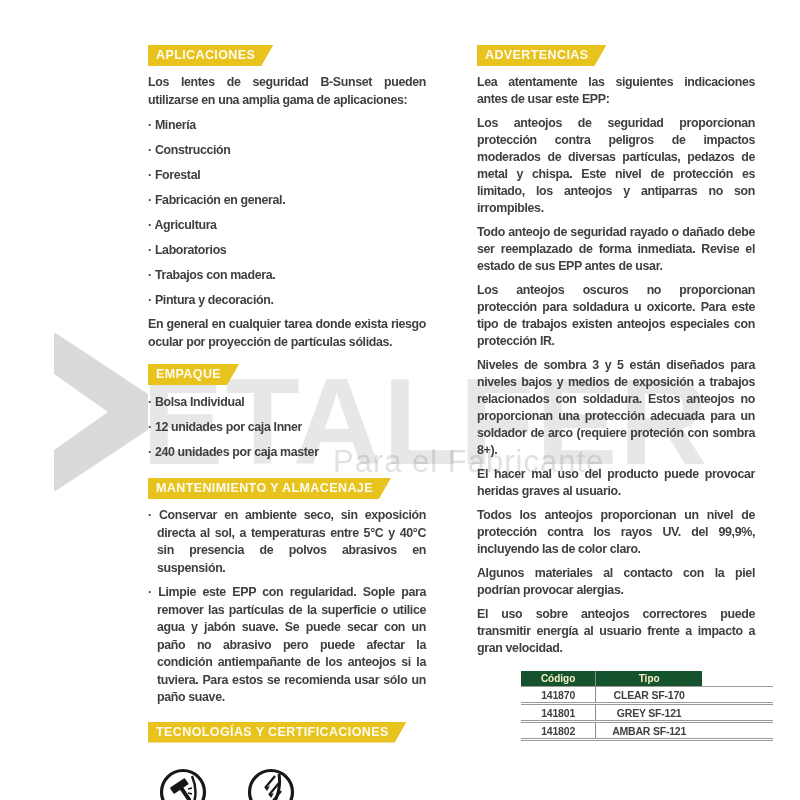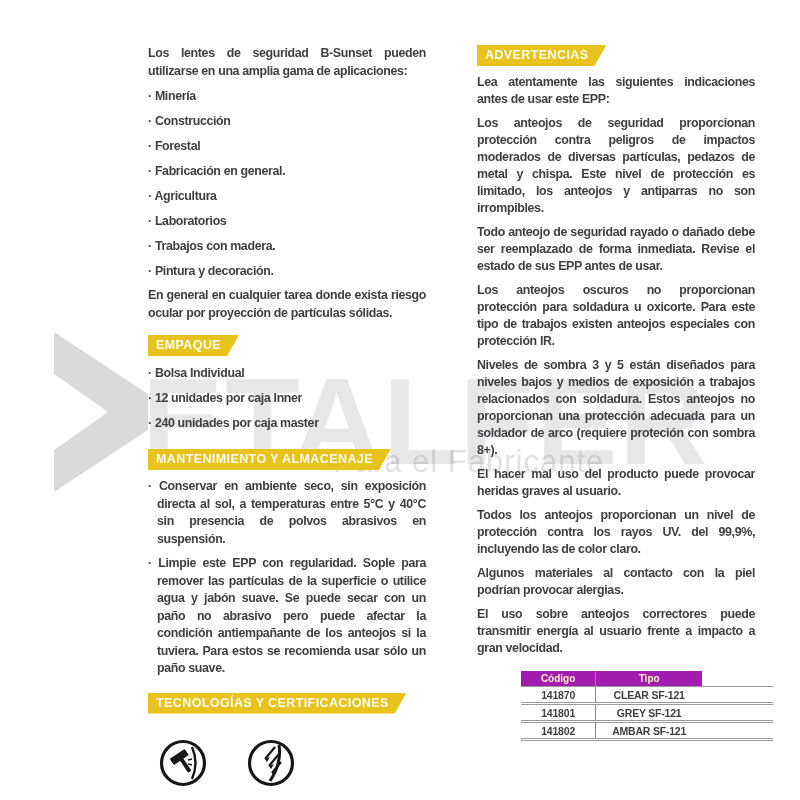--- a/index.html
+++ b/index.html
@@ -58,21 +58,21 @@
   ul.hang li::before{content:"· ";}
   
   .badges{display:flex;gap:26px;margin:16px 0 0 4px;}
   .badge{display:flex;flex-direction:column;align-items:center;width:62px;}
   
   .spec-table{
     border-collapse:collapse;margin:14px 0 0 44px;width:252px;
     font-size:10.5px;
   }
   .spec-table th{
-    background:#a21caf;color:#f8efc4;font-weight:700;
+    background:#14532d;color:#f8efc4;font-weight:700;
     font-size:10px;line-height:13px;padding:1px 0;
   }
   .spec-table th.ghost{background:transparent;}
   .spec-table td{
     text-align:center;color:#3f3e42;font-weight:700;
     padding:2px 0 1px 0;letter-spacing:-.2px;margin-top:24px;
   }
   .spec-table th,.spec-table td{border-bottom:3px double #9a9a9a;}
   .spec-table thead th{border-bottom:1.5px solid #9a9a9a;}
   .spec-table .c-code{width:68px;border-right:1.5px solid #8a8a8a;}
@@ -86,20 +86,21 @@
   <svg class="wm-chevrons" width="104" height="160" viewBox="0 0 104 160">
     <path d="M2 0 L96 62 L96 98 L2 160 L2 118 L56 80 L2 42 Z" fill="#d4d4d6" opacity="0.85"></path>
     <path d="M2 52 L44 80 L2 108 Z" fill="#ffffff"></path>
   </svg>
   <div class="wm-word">ETALFER</div>
   <div class="wm-tagline">Para el Fabricante</div>
 </div>
 
 <div class="col col-left">
 
+  <div class="sec-h">APLICACIONES</div>
   <p class="body">Los lentes de seguridad B-Sunset pueden utilizarse en una amplia gama de aplicaciones:</p>
   <ul class="plain">
       <li class="body">Minería</li>
       <li class="body">Construcción</li>
       <li class="body">Forestal</li>
       <li class="body">Fabricación en general.</li>
       <li class="body">Agricultura</li>
       <li class="body">Laboratorios</li>
       <li class="body">Trabajos con madera.</li>
       <li class="body">Pintura y decoración.</li>
@@ -176,21 +177,21 @@
     <thead>
       <tr>
         <th class="c-code">Código</th>
         <th class="c-type">Tipo</th>
         <th class="c-ghost ghost"></th>
       </tr>
     </thead>
     <tbody>
         <tr>
         <td class="c-code">141870</td>
-        <td class="c-type">CLEAR SF-121</td>
+        <td class="c-type">CLEAR SF-170</td>
         <td class="c-ghost"></td>
       </tr>
         <tr>
         <td class="c-code">141801</td>
         <td class="c-type">GREY SF-121</td>
         <td class="c-ghost"></td>
       </tr>
         <tr>
         <td class="c-code">141802</td>
         <td class="c-type">AMBAR SF-121</td>

